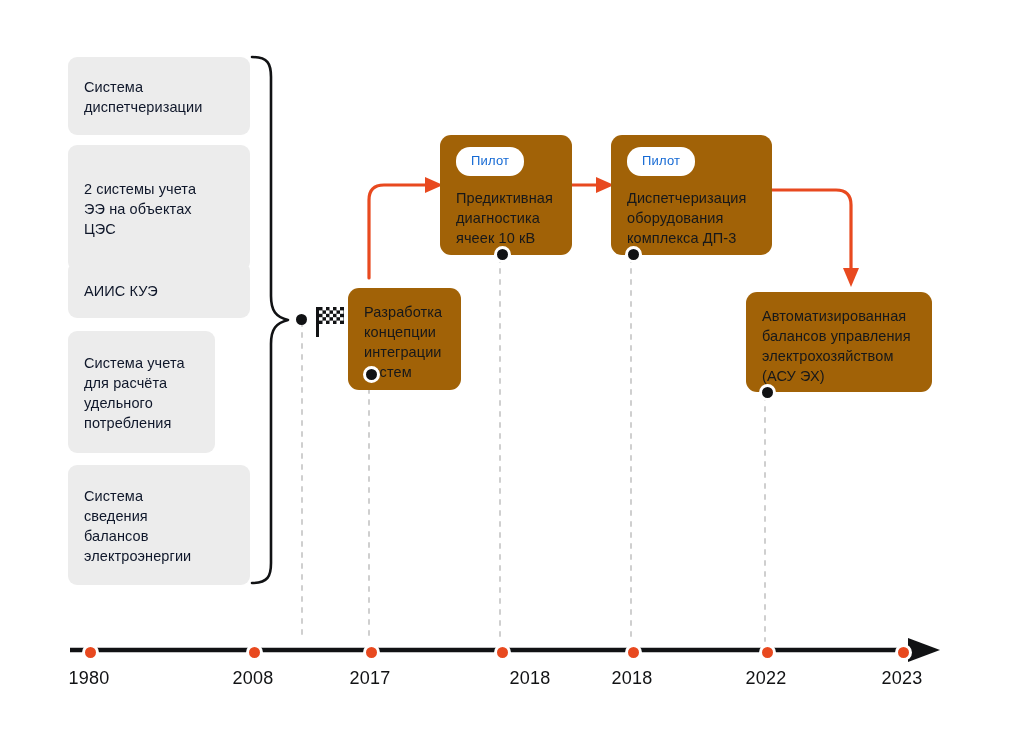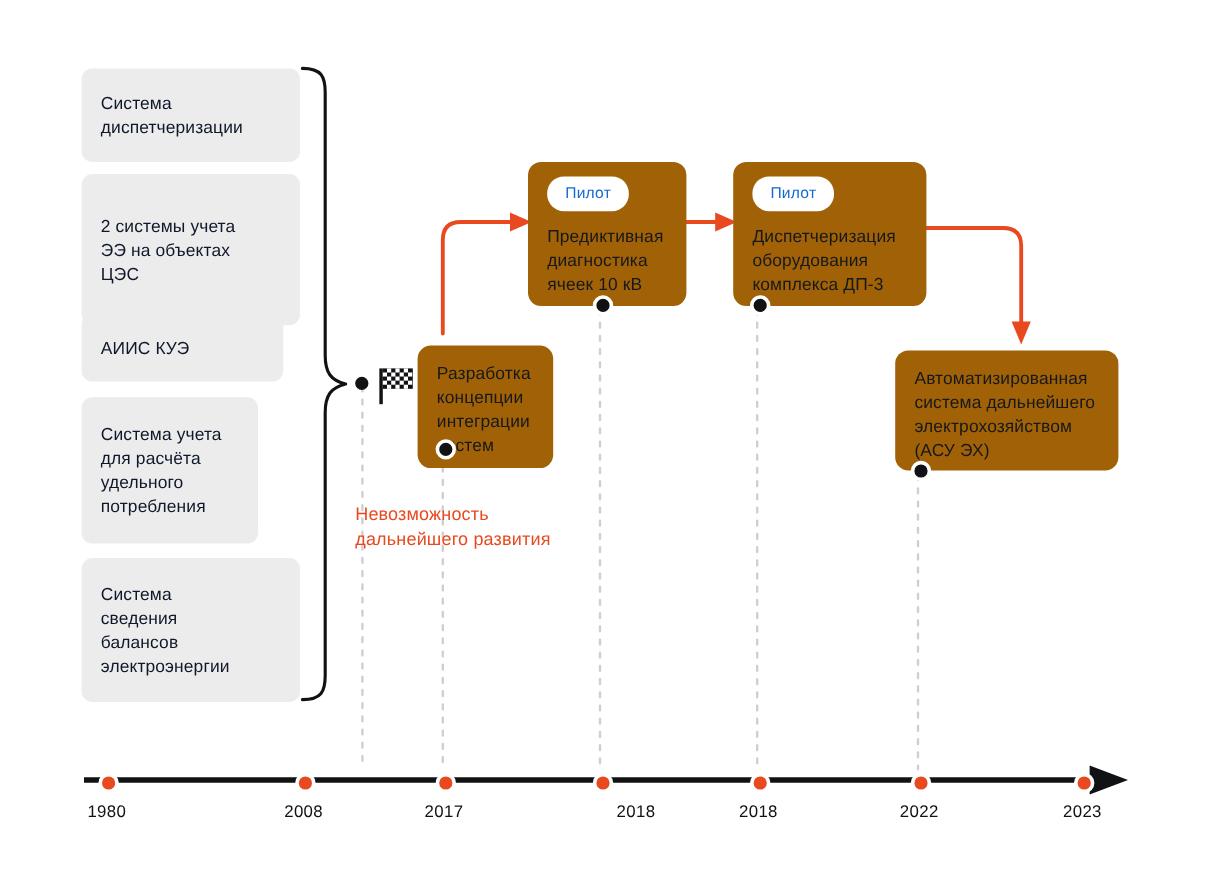--- a/index.html
+++ b/index.html
@@ -95,21 +95,21 @@
     font-weight: 400;
     white-space: pre-line;
   }
 
   
   .year-label {
     position: absolute;
     top: 668px;
     transform: translateX(-50%);
     color: #111214;
-    font-size: 14px;
+    font-size: 18px;
     letter-spacing: 0.3px;
     white-space: nowrap;
   }
   .axis-dot {
     position: absolute;
     width: 11px; height: 11px;
     border-radius: 50%;
     background: #e8491f;
     border: 3px solid #ffffff;
     box-sizing: content-box;
@@ -155,21 +155,21 @@
     <span style="white-space:pre-line;">Система
 диспетчеризации</span>
   </div>
 
   <div class="legacy-card" style="left:68px; top:145px; width:182px; height:126px;">
     <span style="white-space:pre-line;">2 системы учета
 ЭЭ на объектах
 ЦЭС</span>
   </div>
 
-  <div class="legacy-card" style="left:68px; top:262px; width:168px; height:56px;">
+  <div class="legacy-card" style="left:68px; top:262px; width:182px; height:56px;">
     <span style="white-space:pre-line;">АИИС КУЭ</span>
   </div>
 
   <div class="legacy-card" style="left:68px; top:331px; width:147px; height:122px;">
     <span style="white-space:pre-line;">Система учета
 для расчёта
 удельного
 потребления</span>
   </div>
 
@@ -229,28 +229,26 @@
   <div class="ms-card has-badge" style="left:611px; top:135px; width:161px; height:120px;">
     <span class="pilot-badge">Пилот</span>
     <span class="ms-text" style="white-space:pre-line;">Диспетчеризация
 оборудования
 комплекса ДП-3</span>
   </div>
   <div class="node-dot" style="left:625px; top:246px;"></div>
 
   <div class="ms-card" style="left:746px; top:292px; width:186px; height:100px;">
     <span class="ms-text" style="white-space:pre-line;">Автоматизированная
-система дальнейшего
+балансов управления
 электрохозяйством
 (АСУ ЭХ)</span>
   </div>
   <div class="node-dot" style="left:759px; top:384px;"></div>
 
-  <div class="caption" style="left:296px; top:418px; width:230px;">Невозможность
-дальнейшего развития</div>
 
   <div class="axis-dot" style="left:82px;  top:644px;"></div>
   <div class="axis-dot" style="left:246px; top:644px;"></div>
   <div class="axis-dot" style="left:363px; top:644px;"></div>
   <div class="axis-dot" style="left:494px; top:644px;"></div>
   <div class="axis-dot" style="left:625px; top:644px;"></div>
   <div class="axis-dot" style="left:759px; top:644px;"></div>
   <div class="axis-dot" style="left:895px; top:644px;"></div>
 
   <div class="year-label" style="left:89px;">1980</div>

